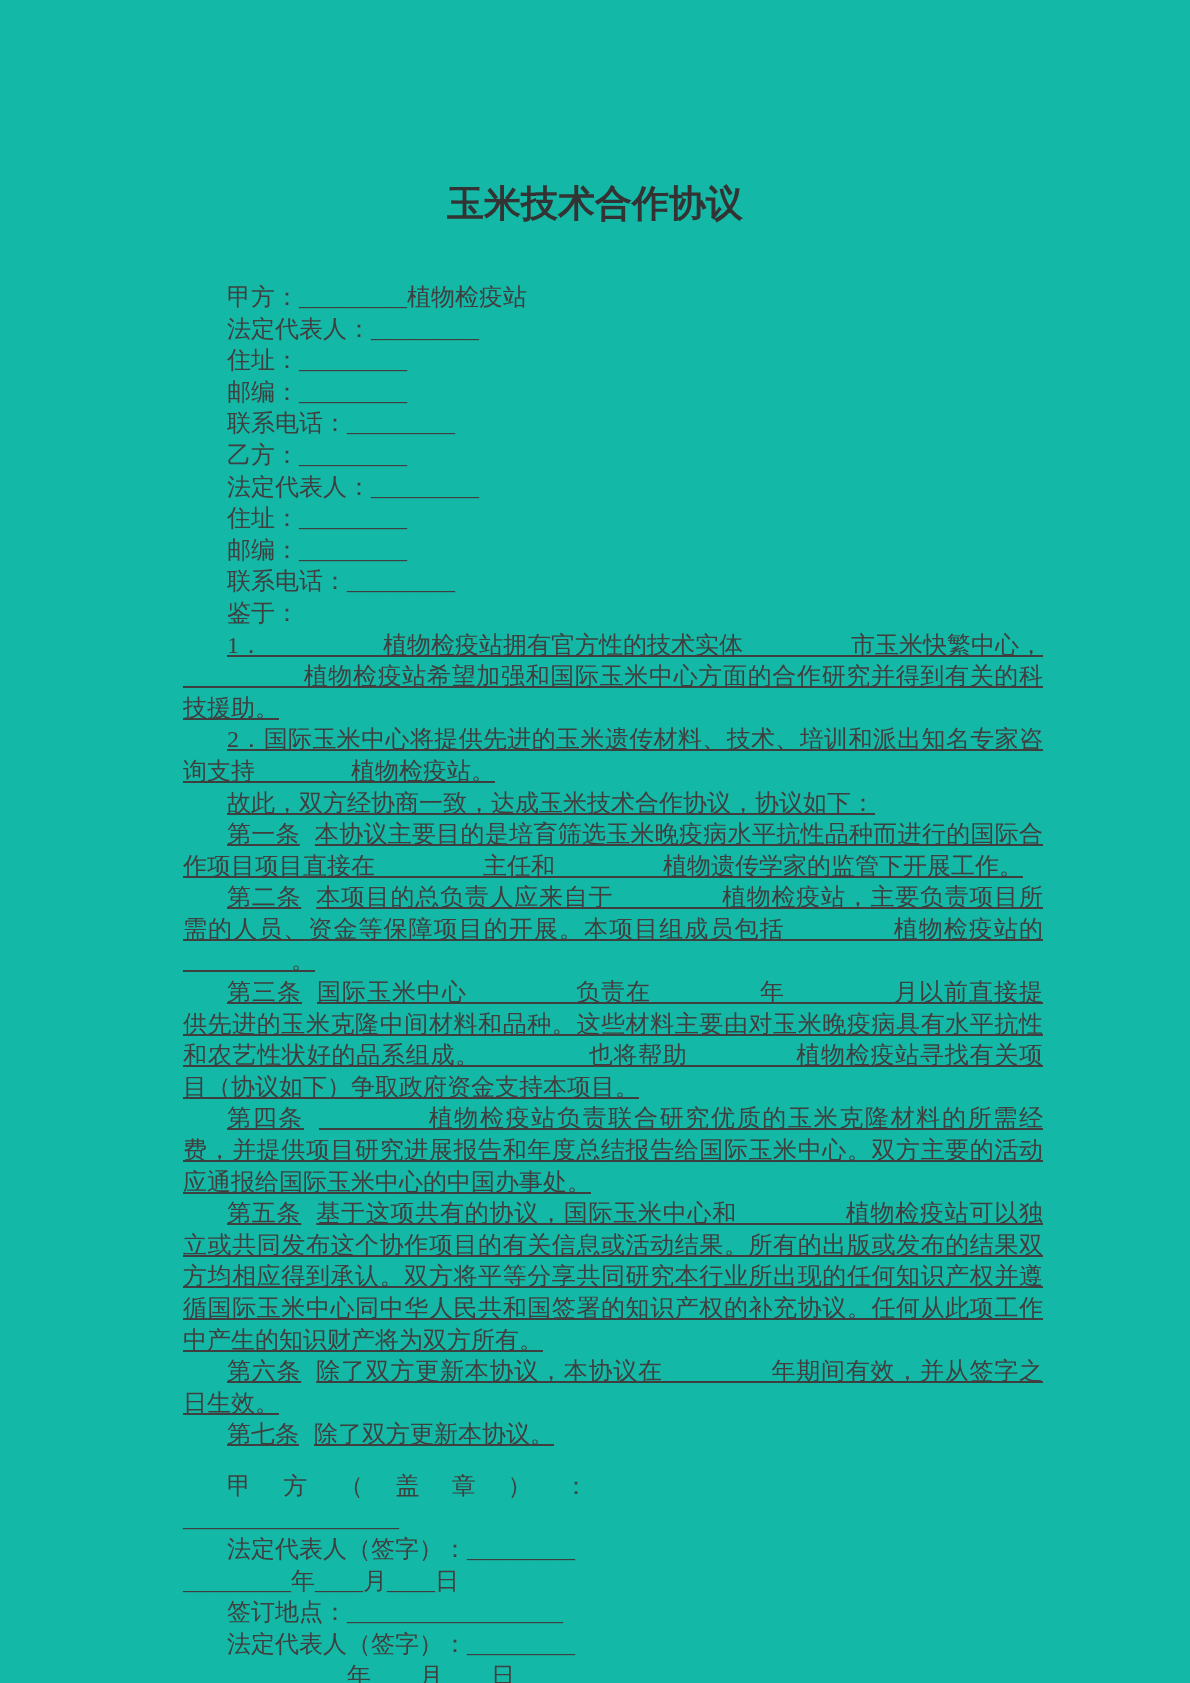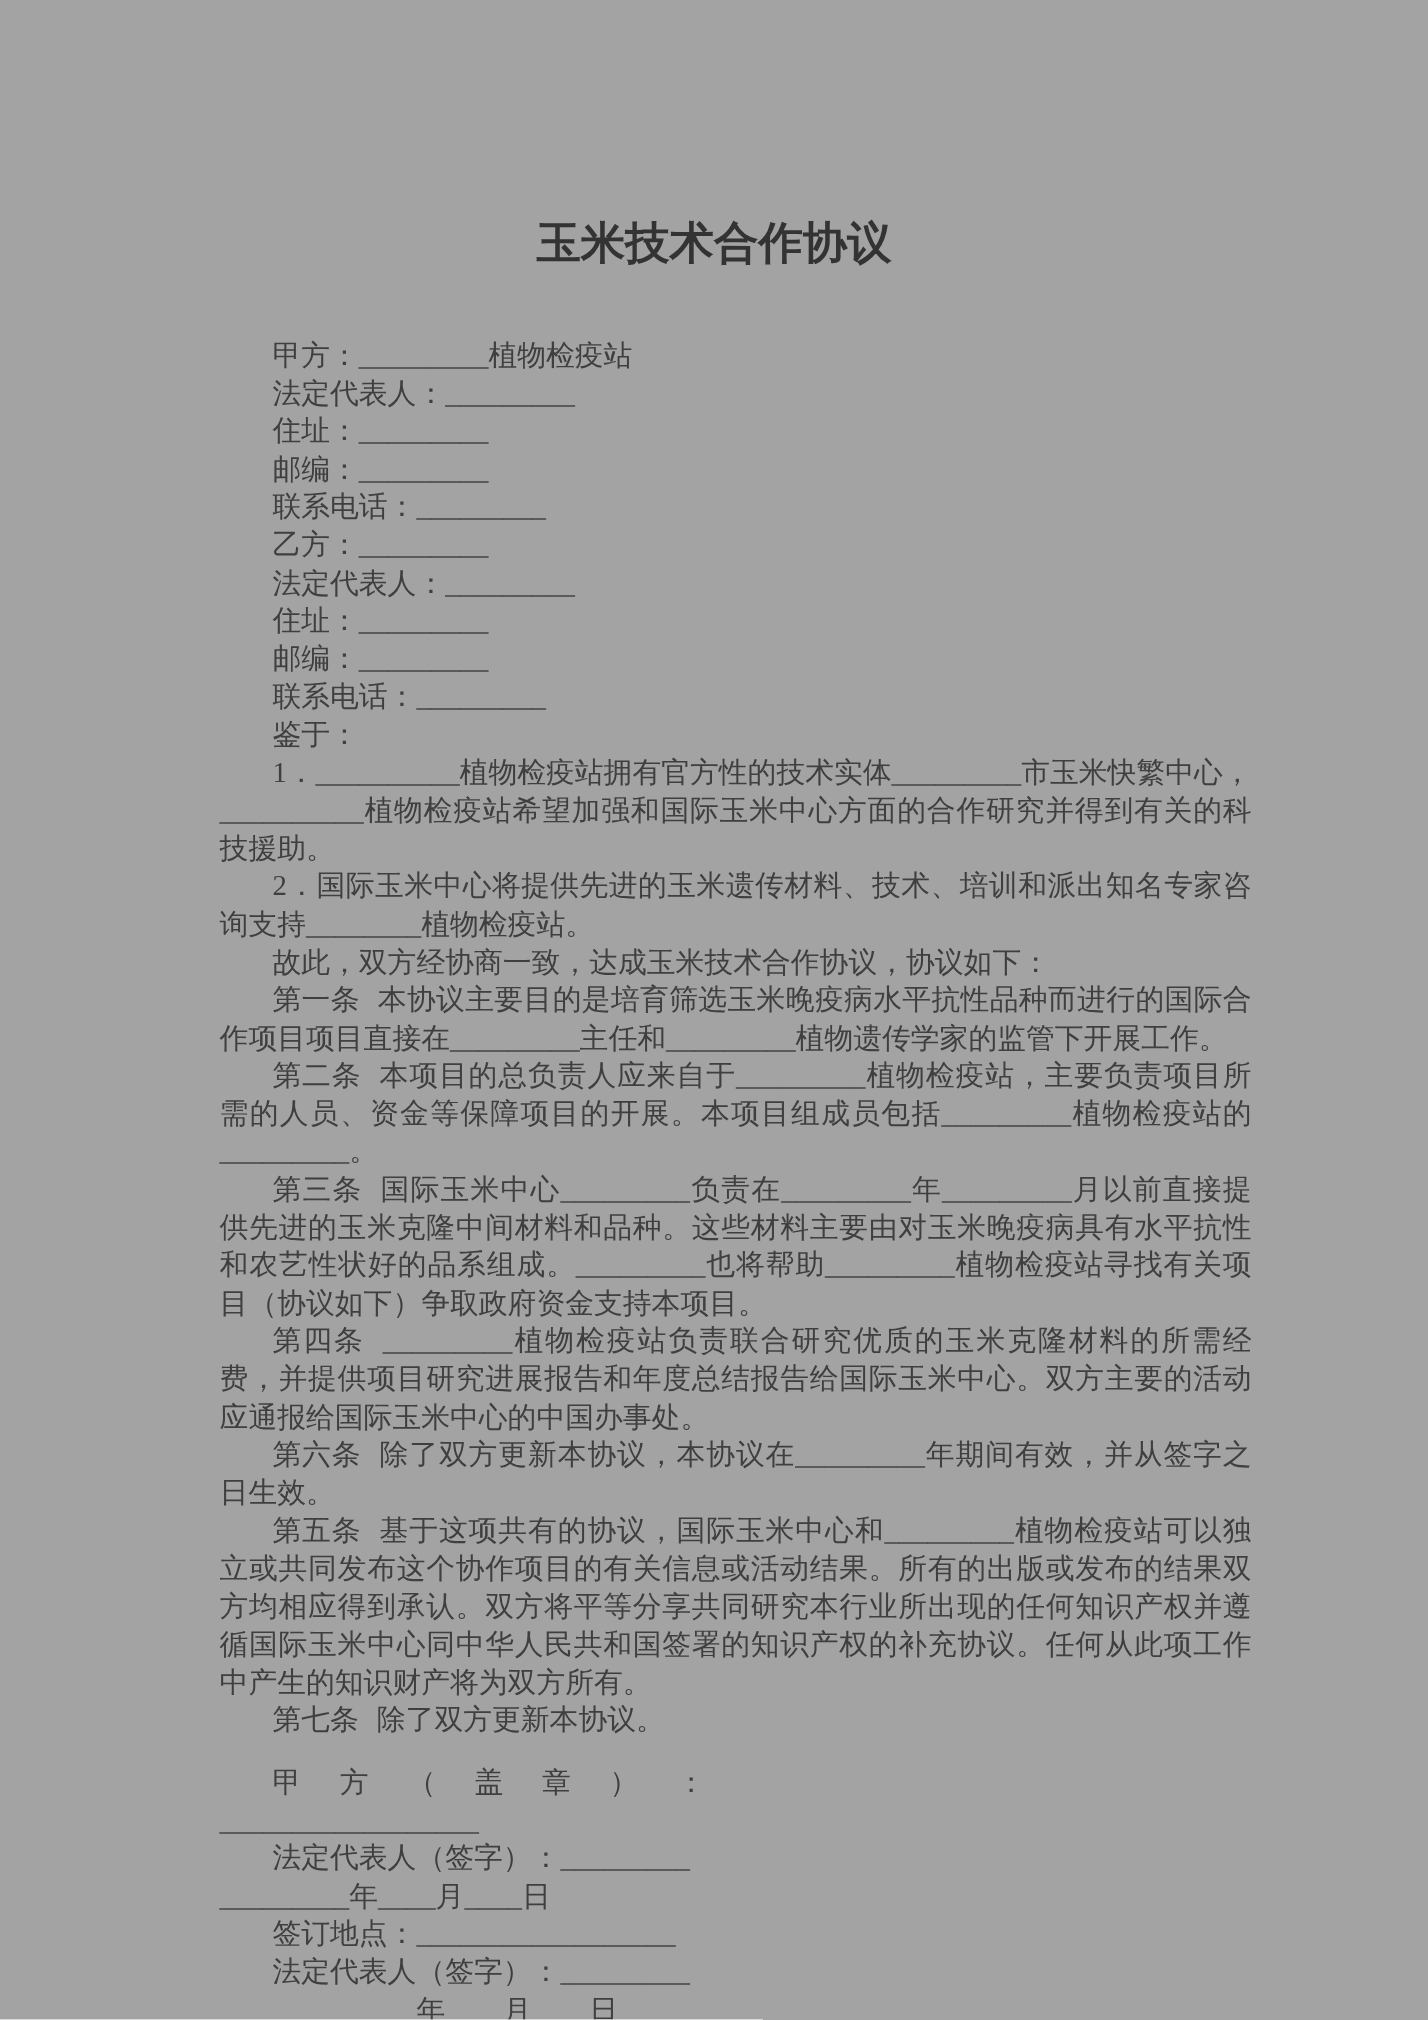--- a/index.html
+++ b/index.html
@@ -2,41 +2,41 @@
 <html lang="zh"><head>
 <meta charset="utf-8">
 <style>
   * { margin: 0; padding: 0; box-sizing: border-box; }
   html, body { background: #ffffff; }
   .page {
     position: relative;
     width: 1190px;
     height: 1683px;
     margin: 0 auto;
-    background: #a3a3a3;
+    background: #14b8a6;
     overflow: hidden;
     font-family: "Liberation Serif", "DejaVu Serif", serif;
     color: #3f3f3f;
   }
   .title {
     padding-top: 176px;
     text-align: center;
     font-size: 37px;
     font-weight: bold;
     line-height: 56px;
     color: #333333;
   }
   .body {
     margin: 50px 147px 0 183px;
     font-size: 24px;
     line-height: 31.6px;
     text-align: justify;
   }
   .ln, .para { text-indent: 44px; }
-  .para { text-align: justify; }
+  .para { text-align: justify; text-decoration: underline; }
   .art-no { margin-right: 15px; }
   .sig { display: flex; margin-top: 20px; flex-direction: column; }
   .sig-col { width: 405px; }
   .sig-col.right { width: 415px; }
   .sig-col .date-a { text-indent: 0; }
   .sig-col .date-b { text-indent: 56px; }
 </style>
 </head>
 <body>
 
@@ -65,22 +65,22 @@
 
     <p class="para">1．__________植物检疫站拥有官方性的技术实体_________市玉米快繁中心，__________植物检疫站希望加强和国际玉米中心方面的合作研究并得到有关的科技援助。</p>
     <p class="para">2．国际玉米中心将提供先进的玉米遗传材料、技术、培训和派出知名专家咨询支持________植物检疫站。</p>
 
     <p class="para">故此，双方经协商一致，达成玉米技术合作协议，协议如下：</p>
 
     <p class="para"><span class="art-no">第一条</span><span>本协议主要目的是培育筛选玉米晚疫病水平抗性品种而进行的国际合作项目项目直接在_________主任和_________植物遗传学家的监管下开展工作。</span></p>
     <p class="para"><span class="art-no">第二条</span><span>本项目的总负责人应来自于_________植物检疫站，主要负责项目所需的人员、资金等保障项目的开展。本项目组成员包括_________植物检疫站的_________。</span></p>
     <p class="para"><span class="art-no">第三条</span><span>国际玉米中心_________负责在_________年_________月以前直接提供先进的玉米克隆中间材料和品种。这些材料主要由对玉米晚疫病具有水平抗性和农艺性状好的品系组成。_________也将帮助_________植物检疫站寻找有关项目（协议如下）争取政府资金支持本项目。</span></p>
     <p class="para"><span class="art-no">第四条</span><span>_________植物检疫站负责联合研究优质的玉米克隆材料的所需经费，并提供项目研究进展报告和年度总结报告给国际玉米中心。双方主要的活动应通报给国际玉米中心的中国办事处。</span></p>
+    <p class="para"><span class="art-no">第五条</span><span>基于这项共有的协议，国际玉米中心和_________植物检疫站可以独立或共同发布这个协作项目的有关信息或活动结果。所有的出版或发布的结果双方均相应得到承认。双方将平等分享共同研究本行业所出现的任何知识产权并遵循国际玉米中心同中华人民共和国签署的知识产权的补充协议。任何从此项工作中产生的知识财产将为双方所有。</span></p>
     <p class="para"><span class="art-no">第六条</span><span>除了双方更新本协议，本协议在_________年期间有效，并从签字之日生效。</span></p>
-    <p class="para"><span class="art-no">第五条</span><span>基于这项共有的协议，国际玉米中心和_________植物检疫站可以独立或共同发布这个协作项目的有关信息或活动结果。所有的出版或发布的结果双方均相应得到承认。双方将平等分享共同研究本行业所出现的任何知识产权并遵循国际玉米中心同中华人民共和国签署的知识产权的补充协议。任何从此项工作中产生的知识财产将为双方所有。</span></p>
     <p class="para"><span class="art-no">第七条</span><span>除了双方更新本协议。</span></p>
 
     <div class="sig">
       <div class="sig-col">
         <p class="ln">甲方（盖章）：__________________</p>
         <p class="ln">法定代表人（签字）：_________</p>
         <p class="ln date-a">_________年____月____日</p>
         <p class="ln">签订地点：__________________</p>
       </div>
       <div class="sig-col right">

